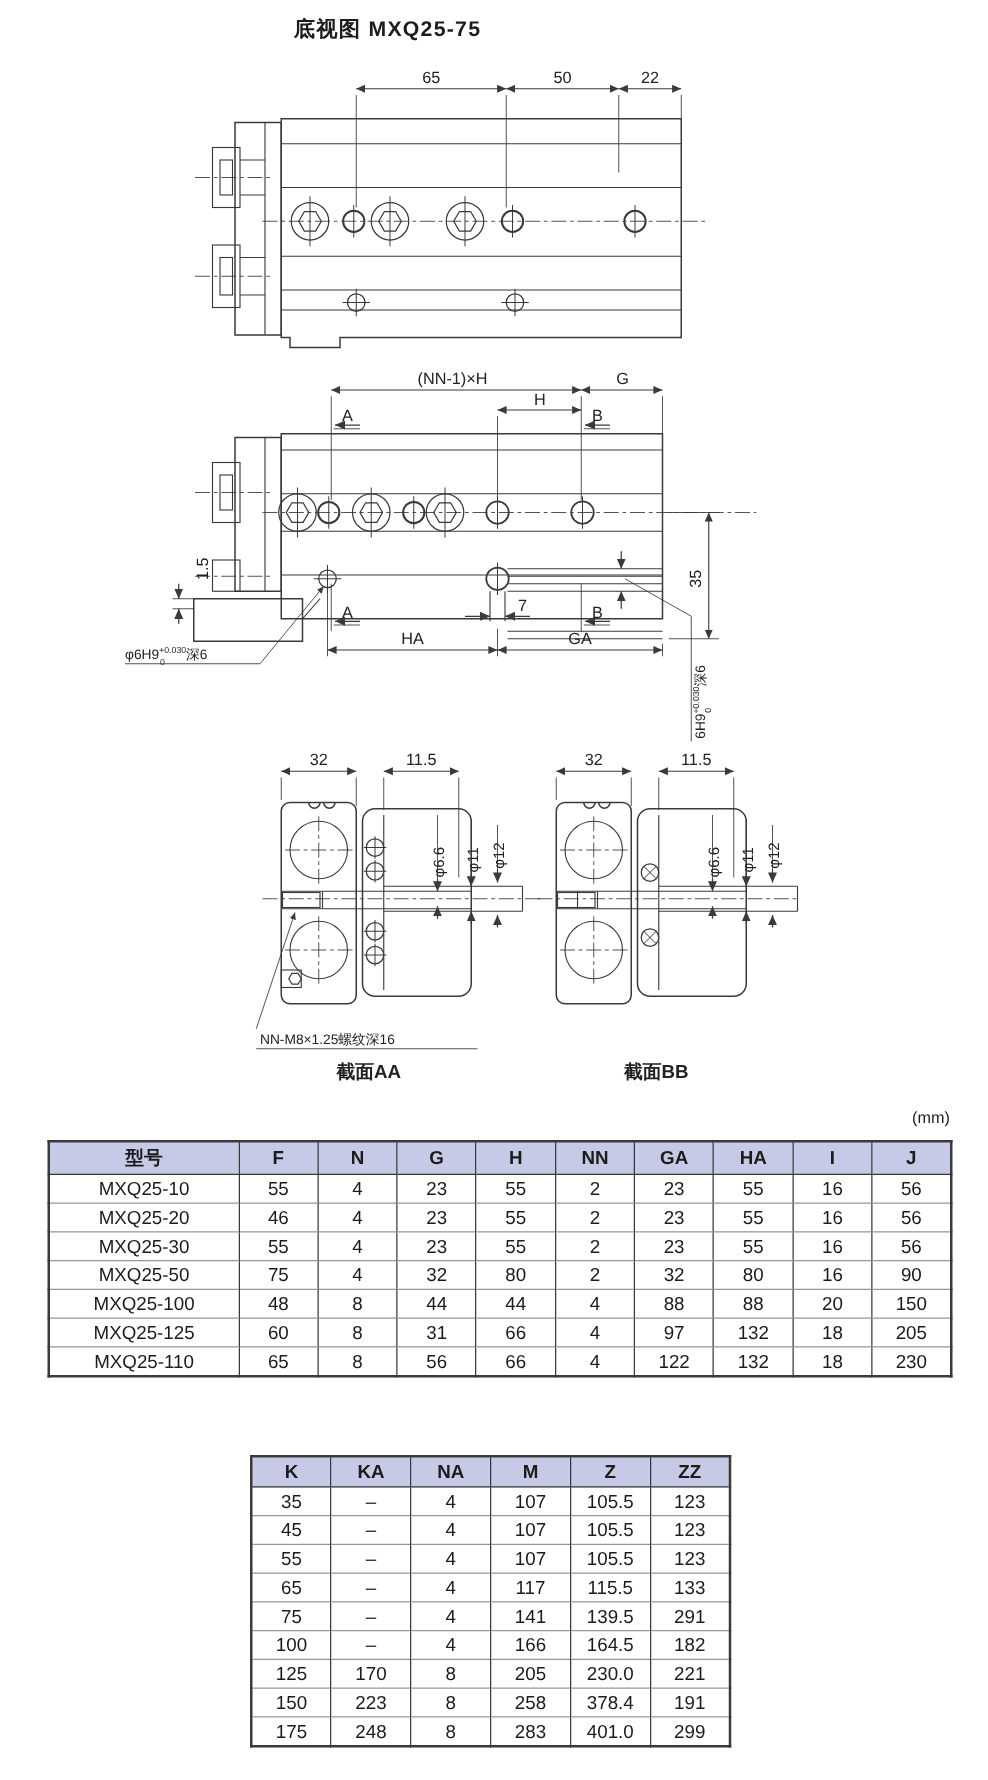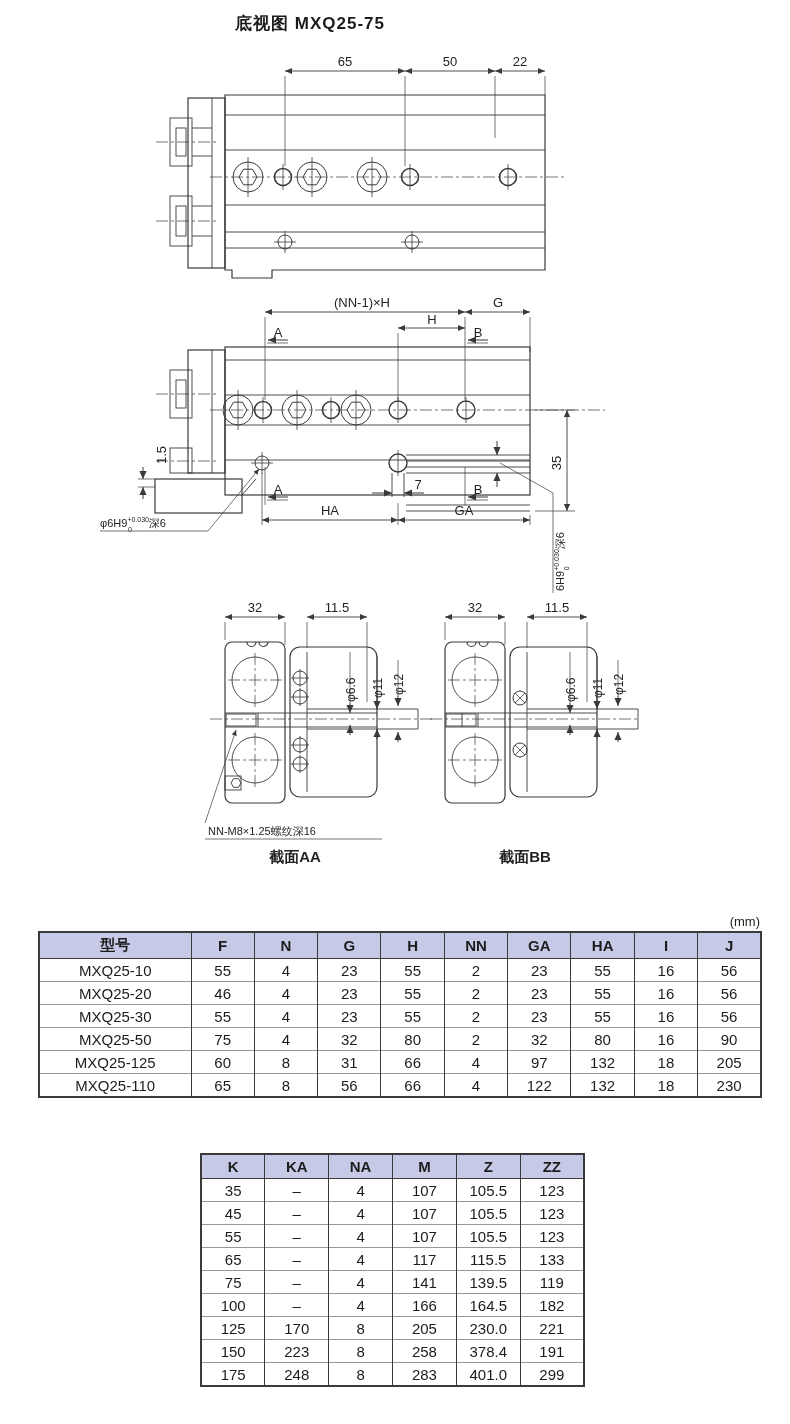--- a/index.html
+++ b/index.html
@@ -6,26 +6,26 @@
   #page{position:relative;width:790px;height:1424px;background:#fff;overflow:hidden;
         font-family:"Liberation Sans","DejaVu Sans",sans-serif;color:#1c1c1c;}
   .abs{position:absolute;}
   #title{left:0;top:12px;width:620px;text-align:center;font-size:17px;font-weight:bold;letter-spacing:1px;}
   svg text{fill:#222;}
   .dt{font-size:13px;}
   .st{font-size:15px;font-weight:bold;}
   
   .unit{font-size:13px;text-align:right;padding-right:2px;margin-bottom:2px;}
   table.dim{width:100%;border-collapse:collapse;table-layout:fixed;text-align:center;
-            font-size:15px;border:2px solid #3a3a3a;background:#fff;}
+            font-size:15px;border:2px solid #3a3a3a;background:#fff;margin-top:11px;}
   table.dim th{background:var(--header-bg,#c6cae6);border:1px solid #3a3a3a;
                padding:3px 0;font-weight:600;font-size:15px;}
   table.dim td{border-left:1px solid #3a3a3a;border-right:1px solid #3a3a3a;
                border-top:1.5px solid #979797;padding:2.5px 0;}
-  #t1wrap{left:38px;top:914px;width:724px;}
+  #t1wrap{left:38px;top:886px;width:724px;}
   #t2wrap{left:200px;top:1153px;width:385px;}
 </style>
 </head>
 <body>
 
 <div id="page">
 
   <div id="title" class="abs">底视图 MXQ25-75</div>
 
   <svg class="abs" style="left:60px;top:40px" width="520" height="250" viewBox="0 0 520 250">
@@ -451,20 +451,32 @@
             <td>4</td>
             <td>32</td>
             <td>80</td>
             <td>2</td>
             <td>32</td>
             <td>80</td>
             <td>16</td>
             <td>90</td>
           </tr>
           <tr>
+            <td>MXQ25-100</td>
+            <td>48</td>
+            <td>8</td>
+            <td>44</td>
+            <td>44</td>
+            <td>4</td>
+            <td>88</td>
+            <td>88</td>
+            <td>20</td>
+            <td>150</td>
+          </tr>
+          <tr>
             <td>MXQ25-125</td>
             <td>60</td>
             <td>8</td>
             <td>31</td>
             <td>66</td>
             <td>4</td>
             <td>97</td>
             <td>132</td>
             <td>18</td>
             <td>205</td>
@@ -529,21 +541,21 @@
             <td>117</td>
             <td>115.5</td>
             <td>133</td>
           </tr>
           <tr>
             <td>75</td>
             <td>–</td>
             <td>4</td>
             <td>141</td>
             <td>139.5</td>
-            <td>119</td>
+            <td>291</td>
           </tr>
           <tr>
             <td>100</td>
             <td>–</td>
             <td>4</td>
             <td>166</td>
             <td>164.5</td>
             <td>182</td>
           </tr>
           <tr>

